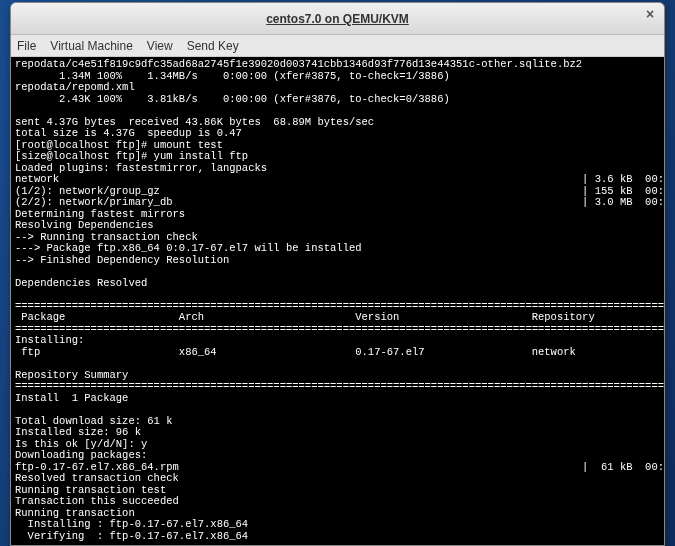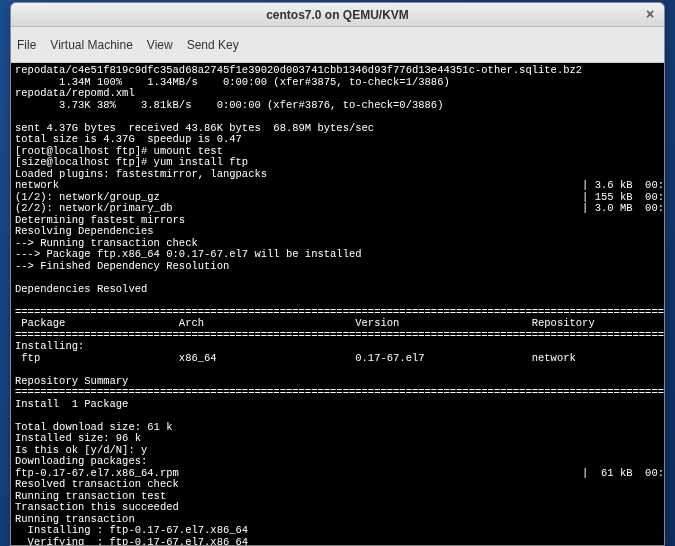--- a/index.html
+++ b/index.html
@@ -15,46 +15,47 @@
     margin: 2px auto 0;
     background: #ededed;
     border: 1px solid #888;
     border-radius: 6px 6px 0 0;
     box-shadow: 0 2px 8px rgba(0,0,0,0.3);
     height: 544px;
     display: flex;
     flex-direction: column;
   }
   .titlebar {
-    height: 24px;
+    height: 32px;
     background: linear-gradient(#f0f0f0, #d8d8d8);
     border-bottom: 1px solid #bbb;
     display: flex;
     align-items: center;
     justify-content: center;
     position: relative;
     border-radius: 6px 6px 0 0;
     font-size: 12px;
     font-weight: bold;
     color: #333;
+    text-decoration: underline;
   }
   .close-btn {
     position: absolute;
     right: 6px;
     top: 4px;
     width: 16px;
     height: 16px;
     font-size: 14px;
     line-height: 14px;
     text-align: center;
     color: #555;
     cursor: pointer;
   }
   .menubar {
-    height: 36px;
+    height: 22px;
     background: #e8e8e8;
     border-bottom: 1px solid #ccc;
     display: flex;
     align-items: center;
     padding: 0 6px;
     font-size: 12px;
     color: #333;
     gap: 14px;
   }
   .menubar span { cursor: pointer; }
@@ -80,21 +81,21 @@
   </div>
   <div class="menubar">
     <span>File</span>
     <span>Virtual Machine</span>
     <span>View</span>
     <span>Send Key</span>
   </div>
   <div class="terminal"><span>repodata/c4e51f819c9dfc35ad68a2745f1e39020d003741cbb1346d93f776d13e44351c-other.sqlite.bz2</span>
 <span>       1.34M 100%    1.34MB/s    0:00:00 (xfer#3875, to-check=1/3886)</span>
 <span>repodata/repomd.xml</span>
-<span>       3.73K 38%    3.81kB/s    0:00:00 (xfer#3876, to-check=0/3886)</span>
+<span>       2.43K 100%    3.81kB/s    0:00:00 (xfer#3876, to-check=0/3886)</span>
 <span></span>
 <span>sent 4.37G bytes  received 43.86K bytes  68.89M bytes/sec</span>
 <span>total size is 4.37G  speedup is 0.47</span>
 <span>[root@localhost ftp]# umount test</span>
 <span>[size@localhost ftp]# yum install ftp</span>
 <span>Loaded plugins: fastestmirror, langpacks</span>
 <span>network                                                                                   | 3.6 kB  00:00:00</span>
 <span>(1/2): network/group_gz                                                                   | 155 kB  00:00:00</span>
 <span>(2/2): network/primary_db                                                                 | 3.0 MB  00:00:00</span>
 <span>Determining fastest mirrors</span>

